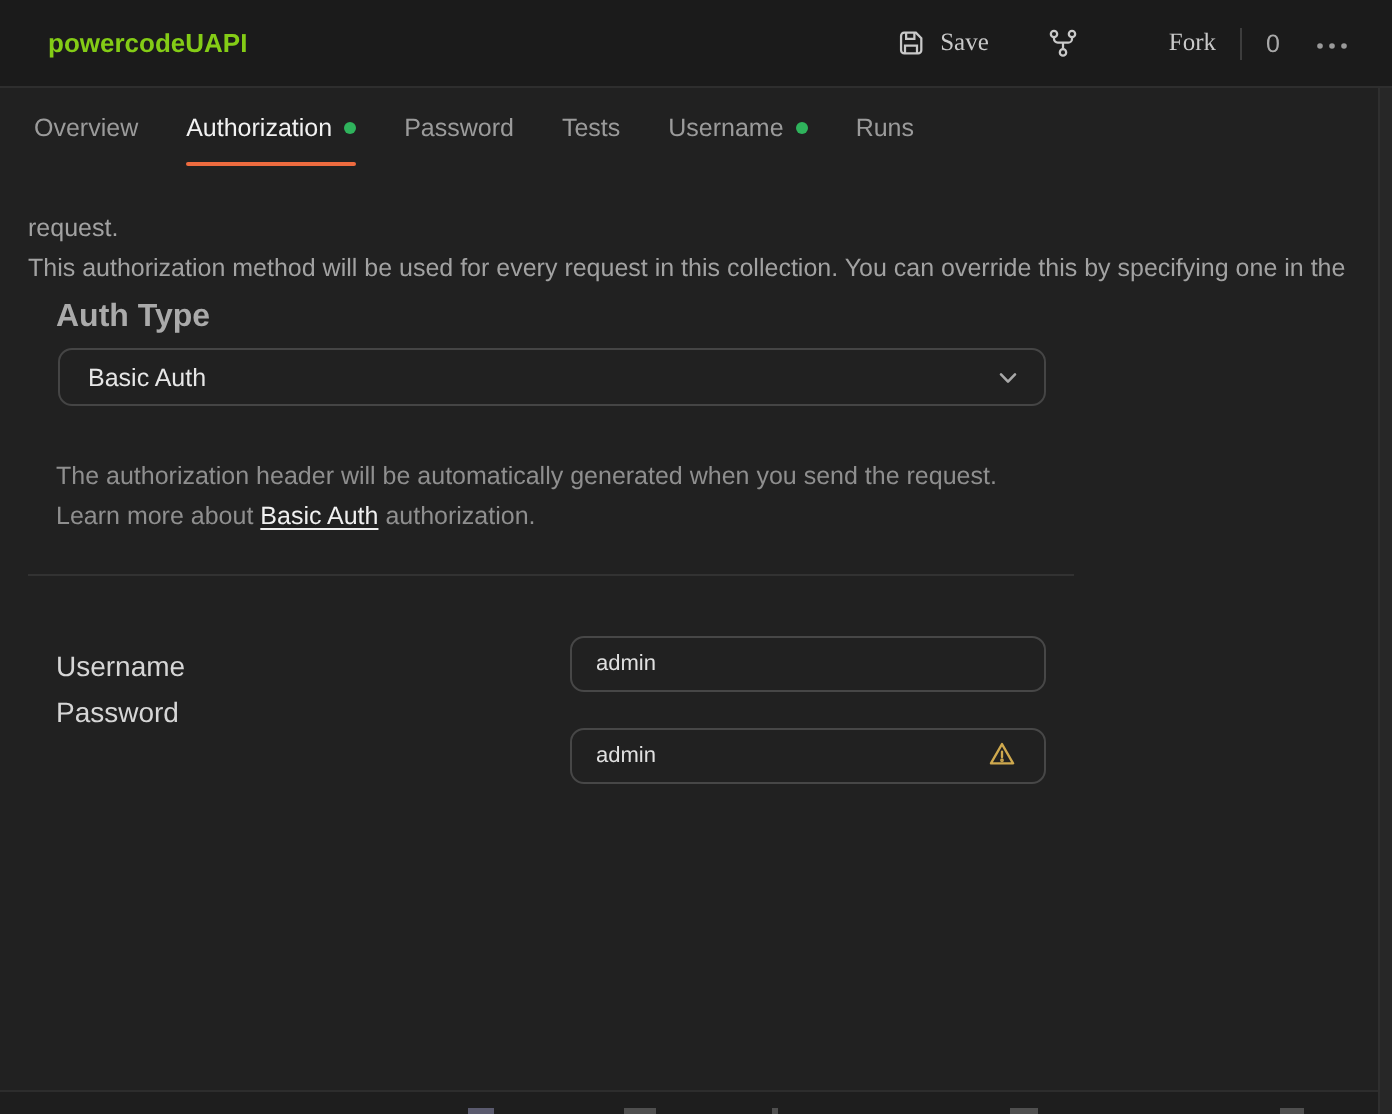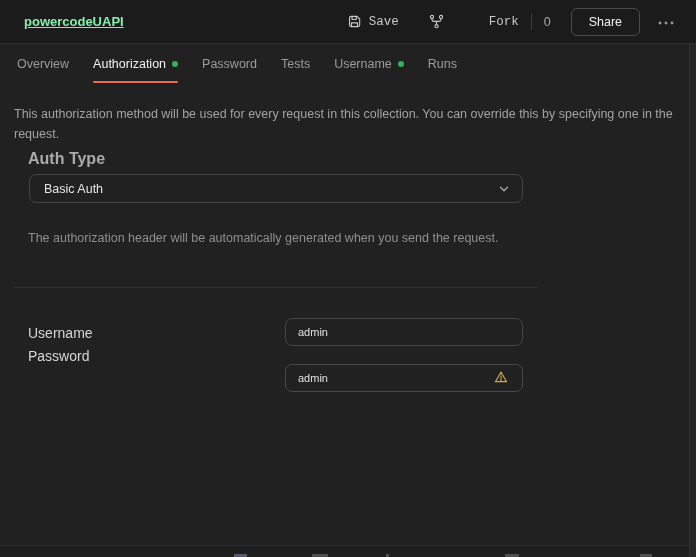--- a/index.html
+++ b/index.html
@@ -14,30 +14,30 @@
 
   
   .header {
     position:absolute; top:0; left:0; right:0; height:44px;
     background:#1b1b1b;
     border-bottom:1px solid #2e2e2e;
     display:flex; align-items:center;
   }
   .title {
     margin-left:24px;
-    font-size:13px; font-weight:700; color:#86efac;text-decoration:underline;
+    font-size:13px; font-weight:700; color:#84cc16;
   }
   .header-right {
     margin-left:auto; margin-right:17px;
     display:flex; align-items:center;
   }
   .hbtn {
     display:flex; align-items:center; gap:7px;
     color:#c9c9c9; font-size:12.5px; cursor:pointer;
-    background:none; border:none; font-family:Liberation Mono, monospace;
+    background:none; border:none; font-family:Liberation Serif, serif;
   }
   .hbtn svg { display:block; }
   .fork-btn { margin-left:30px;gap:45px; }
   .vdiv { width:1px; height:16px; background:#3d3d3d; margin:0 12px; }
   .fork-count { font-size:12.5px; color:#a9a9a9; cursor:pointer; }
   .share-btn {
     margin-left:20px;
     padding:6px 17px;
     border:1px solid #4a4a4a; border-radius:6px;
     background:transparent; color:#f2f2f2;
@@ -162,21 +162,20 @@
           <path d="M3.2 5 v0.8 a2 2 0 0 0 2 2 h5.6 a2 2 0 0 0 2-2 V5"></path>
           <path d="M8 7.9 V11"></path>
         </svg>
       </span>
       <span>Fork</span>
     </button>
 
     <span class="vdiv"></span>
     <span class="fork-count">0</span>
 
-    <button class="share-btn">Share</button>
 
     <button class="more-btn">
       <span>
         <svg width="18" height="6" viewBox="0 0 18 6" fill="#9a9a9a">
           <circle cx="3" cy="3" r="1.4"></circle>
             <circle cx="9" cy="3" r="1.4"></circle>
             <circle cx="15" cy="3" r="1.4"></circle>
         </svg>
       </span>
     </button>
@@ -200,37 +199,38 @@
   <div class="tab">
     <span>Username</span>
     <span class="dot"></span>
   </div>
   <div class="tab">
     <span>Runs</span>
   </div>
 </div>
 
 <div class="desc">
+  <div>request.</div>
   <div>This authorization method will be used for every request in this collection. You can override this by specifying one in the</div>
-  <div>request.</div>
 </div>
 
 <div class="auth-label">Auth Type</div>
 
 <div class="dropdown">
   <span>Basic Auth</span>
   <span class="chev">
     <svg width="12" height="12" viewBox="0 0 12 12" fill="none" stroke="#a9a9a9" stroke-width="1.3" stroke-linecap="round" stroke-linejoin="round">
       <polyline points="2.5,4.2 6,7.8 9.5,4.2"></polyline>
     </svg>
   </span>
 </div>
 
 <div class="help">
   <div>The authorization header will be automatically generated when you send the request.</div>
+  <div><span>Learn more about </span><a>Basic Auth</a><span> authorization.</span></div>
 </div>
 
 <div class="divider"></div>
 
 <div class="form-label lbl-user">Username</div>
 <input class="field field-user" type="text" value="admin" style="">
 
 <div class="form-label lbl-pass">Password</div>
 <input class="field field-pass" type="text" value="admin" style="">
 <span class="warn-wrap">

